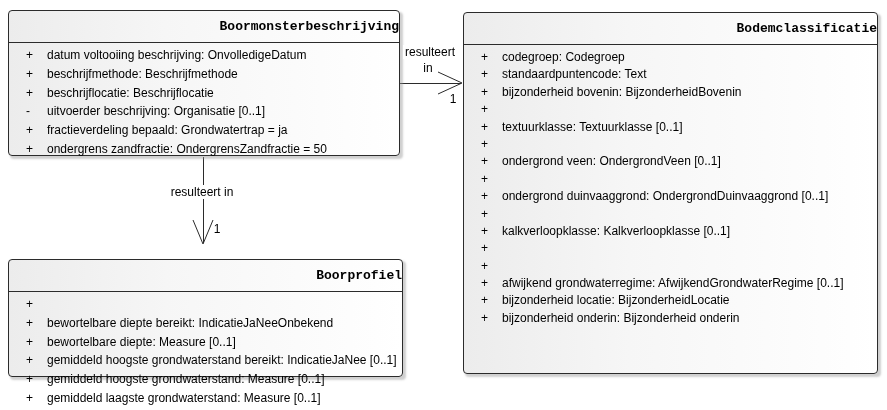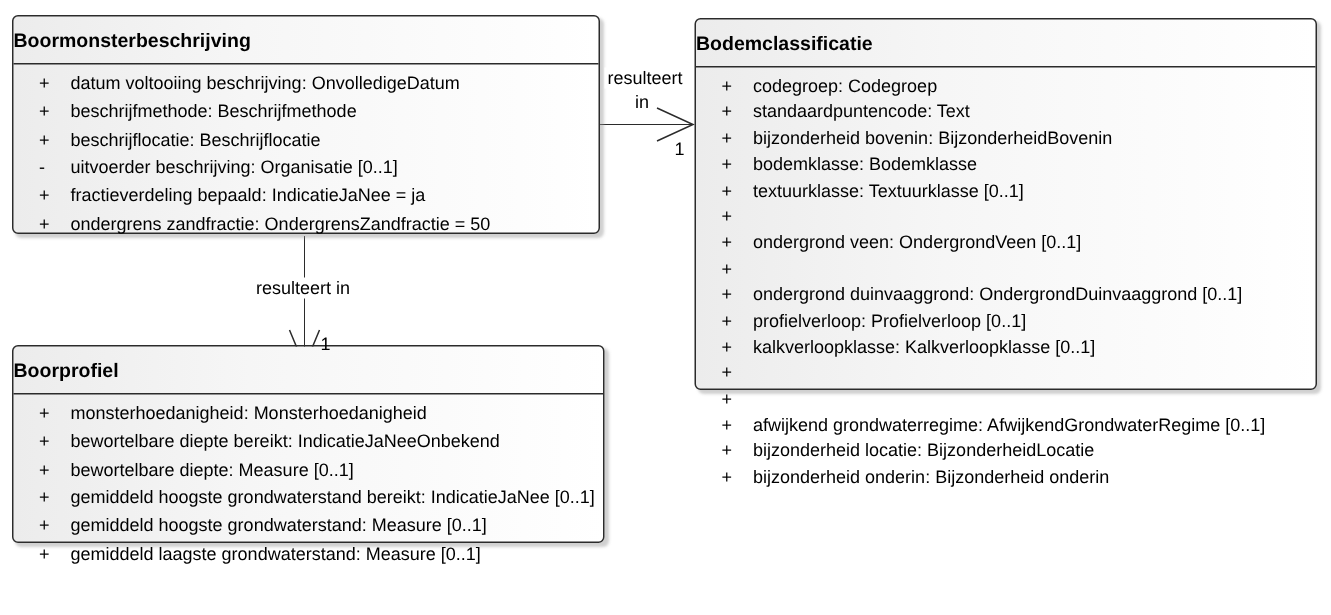--- a/index.html
+++ b/index.html
@@ -25,25 +25,26 @@
     position:absolute;
     z-index:2;
     background:linear-gradient(90deg,var(--fill-left) 0%,#f6f6f6 40%,var(--fill-right) 100%);
     border:1px solid var(--border);
     border-radius:4px;
     box-shadow:2.5px 2.5px 2px rgba(150,150,150,0.45);
   }
   .uml-title{
     height:32px;
     line-height:32px;
-    text-align:left;
+    text-align:right;
     font-weight:bold;
     font-size:13px;
     border-bottom:1px solid var(--border);
     white-space:nowrap;
+    font-family:Liberation Mono, monospace;
   }
   .uml-attrs{
     font-size:12px;
     padding:5px 4px 0 10px;
     white-space:nowrap;
     overflow:hidden;
   }
   .attr-row{display:flex;align-items:baseline;}
   .lh19 .attr-row{height:18.8px;}
   .lh17 .attr-row{height:17.4px;}
@@ -97,47 +98,46 @@
         <div class="attr-row">
           <span class="vis">+</span>
           <span>beschrijflocatie: Beschrijflocatie</span>
         </div>
         <div class="attr-row">
           <span class="vis">-</span>
           <span>uitvoerder beschrijving: Organisatie [0..1]</span>
         </div>
         <div class="attr-row">
           <span class="vis">+</span>
-          <span>fractieverdeling bepaald: IndicatieJaNee = ja</span>
+          <span>fractieverdeling bepaald: Grondwatertrap = ja</span>
         </div>
         <div class="attr-row">
           <span class="vis">+</span>
           <span>ondergrens zandfractie: OndergrensZandfractie = 50</span>
         </div>
       </div>
   </section>
 
-  <section class="uml-class" style="left:463px;top:12px;width:415px;height:248px">
+  <section class="uml-class" style="left:463px;top:12px;width:415px;height:362px">
     <header class="uml-title">Bodemclassificatie</header>
     <div class="uml-attrs lh17">
         <div class="attr-row">
           <span class="vis">+</span>
           <span>codegroep: Codegroep</span>
         </div>
         <div class="attr-row">
           <span class="vis">+</span>
           <span>standaardpuntencode: Text</span>
         </div>
         <div class="attr-row">
           <span class="vis">+</span>
           <span>bijzonderheid bovenin: BijzonderheidBovenin</span>
         </div>
         <div class="attr-row">
           <span class="vis">+</span>
-          <span>bodemklasse: Bodemklasse</span>
         </div>
         <div class="attr-row">
           <span class="vis">+</span>
           <span>textuurklasse: Textuurklasse [0..1]</span>
         </div>
         <div class="attr-row">
           <span class="vis">+</span>
         </div>
         <div class="attr-row">
           <span class="vis">+</span>
@@ -145,21 +145,20 @@
         </div>
         <div class="attr-row">
           <span class="vis">+</span>
         </div>
         <div class="attr-row">
           <span class="vis">+</span>
           <span>ondergrond duinvaaggrond: OndergrondDuinvaaggrond [0..1]</span>
         </div>
         <div class="attr-row">
           <span class="vis">+</span>
-          <span>profielverloop: Profielverloop [0..1]</span>
         </div>
         <div class="attr-row">
           <span class="vis">+</span>
           <span>kalkverloopklasse: Kalkverloopklasse [0..1]</span>
         </div>
         <div class="attr-row">
           <span class="vis">+</span>
         </div>
         <div class="attr-row">
           <span class="vis">+</span>
@@ -172,26 +171,25 @@
           <span class="vis">+</span>
           <span>bijzonderheid locatie: BijzonderheidLocatie</span>
         </div>
         <div class="attr-row">
           <span class="vis">+</span>
           <span>bijzonderheid onderin: Bijzonderheid onderin</span>
         </div>
       </div>
   </section>
 
-  <section class="uml-class" style="left:8px;top:230px;width:395px;height:132px">
+  <section class="uml-class" style="left:8px;top:259px;width:395px;height:118px">
     <header class="uml-title">Boorprofiel</header>
     <div class="uml-attrs lh19">
         <div class="attr-row">
           <span class="vis">+</span>
-          <span>monsterhoedanigheid: Monsterhoedanigheid</span>
         </div>
         <div class="attr-row">
           <span class="vis">+</span>
           <span>bewortelbare diepte bereikt: IndicatieJaNeeOnbekend</span>
         </div>
         <div class="attr-row">
           <span class="vis">+</span>
           <span>bewortelbare diepte: Measure [0..1]</span>
         </div>
         <div class="attr-row">

